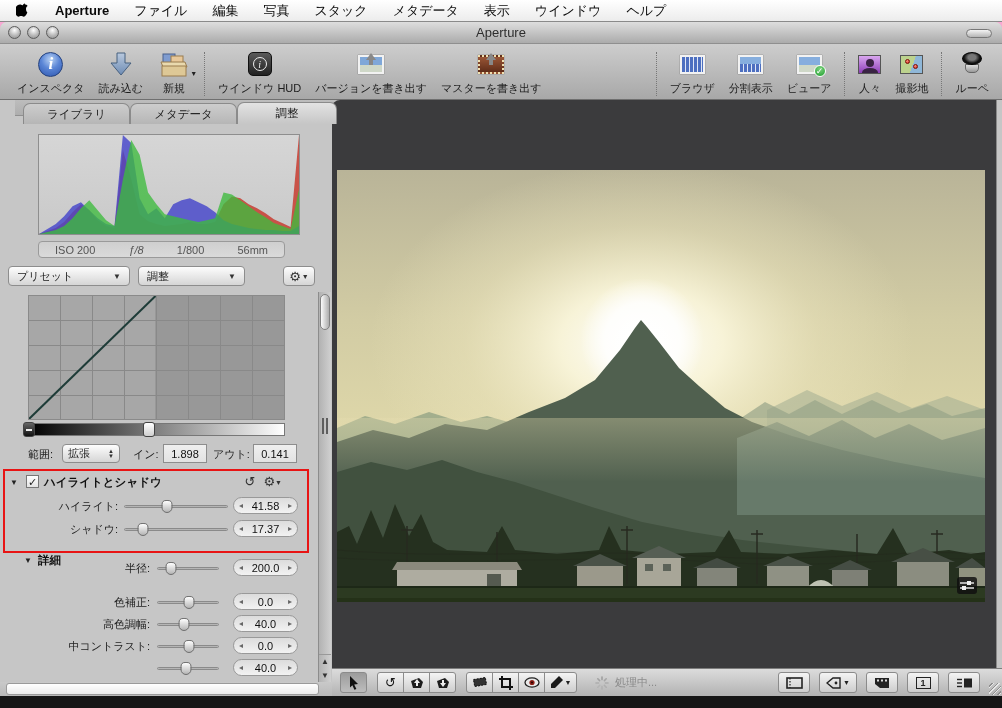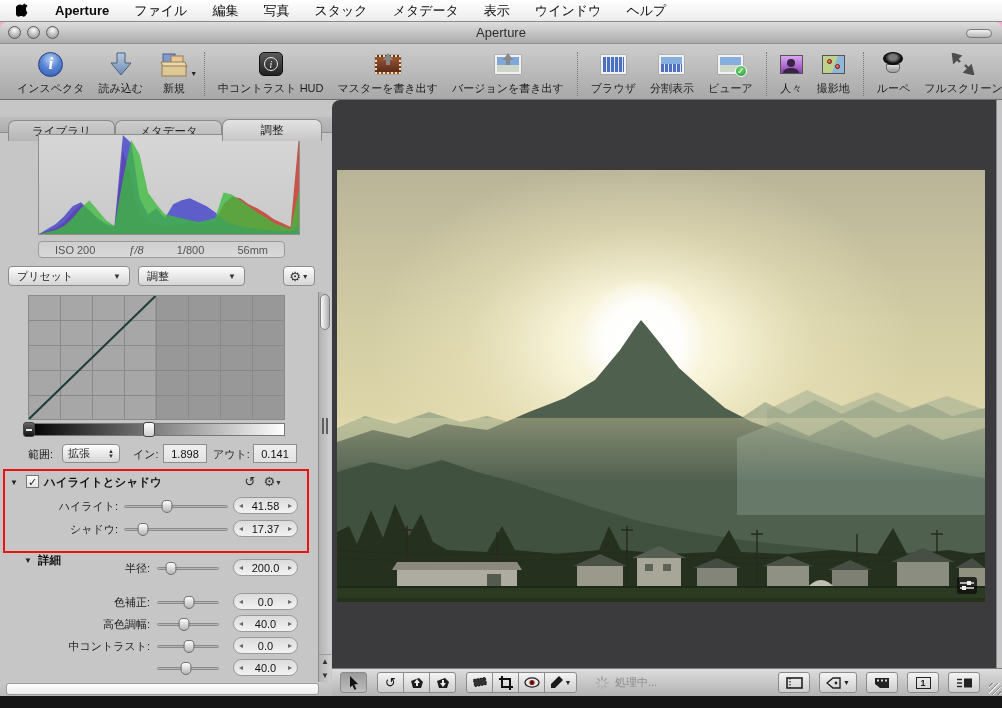--- a/index.html
+++ b/index.html
@@ -51,21 +51,21 @@
   .ic-faces .body{position:absolute;left:50%;bottom:-4px;transform:translateX(-50%);width:16px;height:9px;border-radius:50% 50% 0 0;background:#3a2344;}
   .ic-places{width:23px;height:19px;border:1px solid #555;background:linear-gradient(110deg,#bcd28e 55%,#8fb7d8 55%);position:relative;}
   .pin{position:absolute;width:5px;height:5px;border-radius:50%;background:radial-gradient(circle at 35% 30%,#ff9a8a,#c81e12);border:1px solid #7e0e06;}
   .ic-loupe{width:24px;height:24px;position:relative;}
   .ic-loupe .lens{position:absolute;left:2px;top:0;width:20px;height:13px;border-radius:50%;background:radial-gradient(ellipse at 50% 40%,#777 30%,#111 62%);border:1px solid #000;}
   .ic-loupe .base{position:absolute;left:5px;top:12px;width:14px;height:9px;background:linear-gradient(#ddd,#999);border:1px solid #666;border-radius:0 0 5px 5px;}
   .ic-full{width:24px;height:22px;}
 
   
   .leftpanel{position:absolute;top:78px;left:0;width:332px;height:596px;background:#c6c6c6;font-size:11px;color:#1a1a1a;}
-  .tabbar{position:absolute;top:0;left:0;width:100%;height:16px;background:linear-gradient(#bdbdbd,#aeaeae);border-bottom:1px solid #909090;margin-top:17px;}
+  .tabbar{position:absolute;top:0;left:15px;width:100%;height:16px;background:linear-gradient(#bdbdbd,#aeaeae);border-bottom:1px solid #909090;}
   .tab{position:absolute;top:3px;height:21px;display:flex;align-items:center;justify-content:center;font-size:11.5px;color:#222;
     background:linear-gradient(#cdcdcd,#b6b6b6);border:1px solid #8b8b8b;border-bottom:none;border-radius:7px 7px 0 0;cursor:default;}
   .tab.active{background:linear-gradient(#e3e3e3,#c6c6c6);height:22px;top:2px;z-index:2;}
   .hist-box{position:absolute;top:34px;left:38px;width:262px;height:101px;background:linear-gradient(#d6d6d6,#c9c9c9);border:1px solid #8e8e8e;}
   .hist-box svg{position:absolute;inset:0;width:100%;height:100%;}
   .iso-bar{position:absolute;top:141px;left:38px;width:247px;height:17px;border:1px solid #9a9a9a;border-radius:4px;background:linear-gradient(#cfcfcf,#dadada);
     display:flex;align-items:center;justify-content:space-between;padding:0 16px;color:#555;font-size:11px;}
   .popup-btn{position:absolute;height:20px;border:1px solid #8d8d8d;border-radius:4px;background:linear-gradient(#fdfdfd,#d5d5d5);
     display:flex;align-items:center;padding:0 8px;font-size:11px;color:#222;cursor:default;}
   .popup-btn .arr{margin-left:auto;font-size:8px;color:#333;padding-left:10px;}
@@ -213,37 +213,37 @@
         </div>
         <div class="tlabel">新規</div>
       </div>
       <div class="tsep"></div>
       <div class="titem">
         <div class="ticon">
             <div class="ic-hud">
               <div class="ring">i</div>
             </div>
           </div>
-        <div class="tlabel">中コントラスト HUD</div>
+        <div class="tlabel">ウインドウ HUD</div>
+      </div>
+      <div class="titem">
+        <div class="ticon">
+            <div class="thumb-pic">
+              <div class="up-arrow"></div>
+            </div>
+          </div>
+        <div class="tlabel">バージョンを書き出す</div>
       </div>
       <div class="titem">
         <div class="ticon">
             <div class="thumb-pic master">
               <div class="up-arrow"></div>
             </div>
           </div>
         <div class="tlabel">マスターを書き出す</div>
-      </div>
-      <div class="titem">
-        <div class="ticon">
-            <div class="thumb-pic">
-              <div class="up-arrow"></div>
-            </div>
-          </div>
-        <div class="tlabel">バージョンを書き出す</div>
       </div>
       <div class="tspacer"></div>
       <div class="tsep"></div>
       <div class="titem">
         <div class="ticon">
             <div class="ic-browser"></div>
           </div>
         <div class="tlabel">ブラウザ</div>
       </div>
       <div class="titem">
@@ -281,33 +281,20 @@
       </div>
       <div class="tsep"></div>
       <div class="titem">
         <div class="ticon">
             <div class="ic-loupe">
               <div class="base"></div>
               <div class="lens"></div>
             </div>
           </div>
         <div class="tlabel">ルーペ</div>
-      </div>
-      <div class="titem">
-        <div class="ticon">
-          <svg class="ic-full" viewBox="0 0 24 22">
-            <g stroke="#4e4e4e" stroke-width="2.4" fill="#4e4e4e">
-              <line x1="9" y1="9" x2="3" y2="3"></line>
-                <polygon points="2,1 9,3 3,9"></polygon>
-              <line x1="14" y1="12" x2="21" y2="19"></line>
-                <polygon points="22,21 14,19 20,13"></polygon>
-            </g>
-            </svg>
-        </div>
-        <div class="tlabel">フルスクリーン</div>
       </div>
     </div>
 
     <div class="leftpanel">
       <div class="tabbar">
         <div class="tab" style="left:8px;width:107px;">
             <span>ライブラリ</span>
           </div>
         <div class="tab" style="left:115px;width:107px;">
             <span>メタデータ</span>

